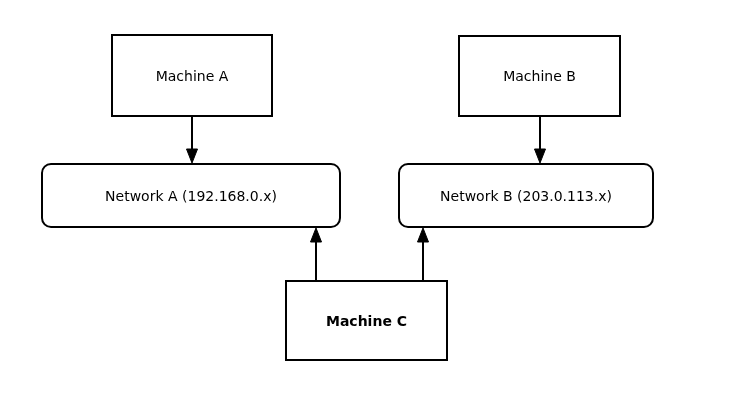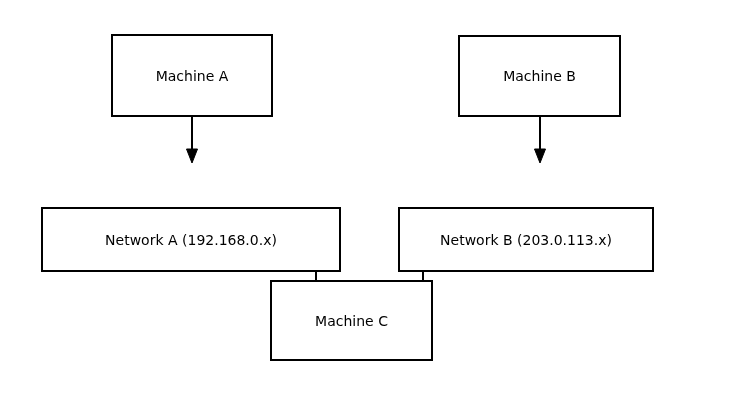--- a/index.html
+++ b/index.html
@@ -23,28 +23,27 @@
     background: #ffffff;
     display: flex;
     align-items: center;
     justify-content: center;
     font-size: 14px;
     line-height: 1;
     text-align: center;
     white-space: nowrap;
   }
   .node.rounded {
-    border-radius: 0;
-    margin-top: 44px;
+    border-radius: 10px;
   }
   #node-machine-a { left: 111px; top: 34px;  width: 162px; height: 83px; }
   #node-machine-b { left: 458px; top: 35px;  width: 163px; height: 82px; }
   #node-network-a { left: 41px;  top: 163px; width: 300px; height: 65px; }
   #node-network-b { left: 398px; top: 163px; width: 256px; height: 65px; }
-  #node-machine-c { left: 270px; top: 280px; width: 163px; height: 81px; }
+  #node-machine-c { left: 285px; top: 280px; width: 163px; height: 81px; font-weight: bold; }
   .edges-overlay {
     position: absolute;
     left: 0;
     top: 0;
     width: 738px;
     height: 406px;
     pointer-events: none;
   }
   .edges-overlay line {
     stroke: #000000;

